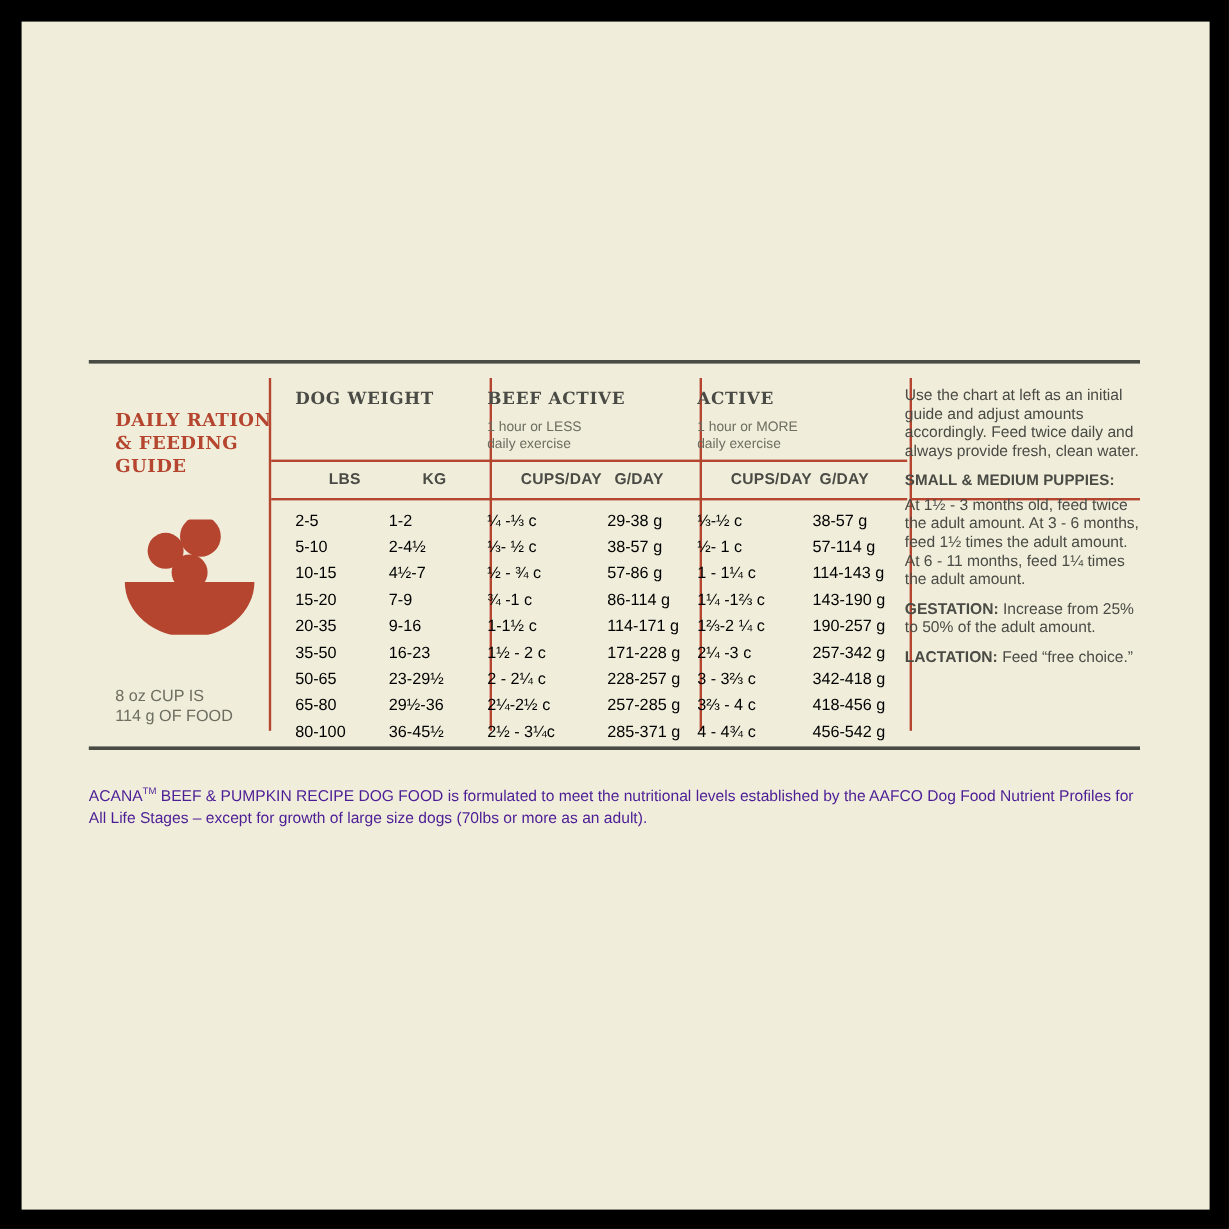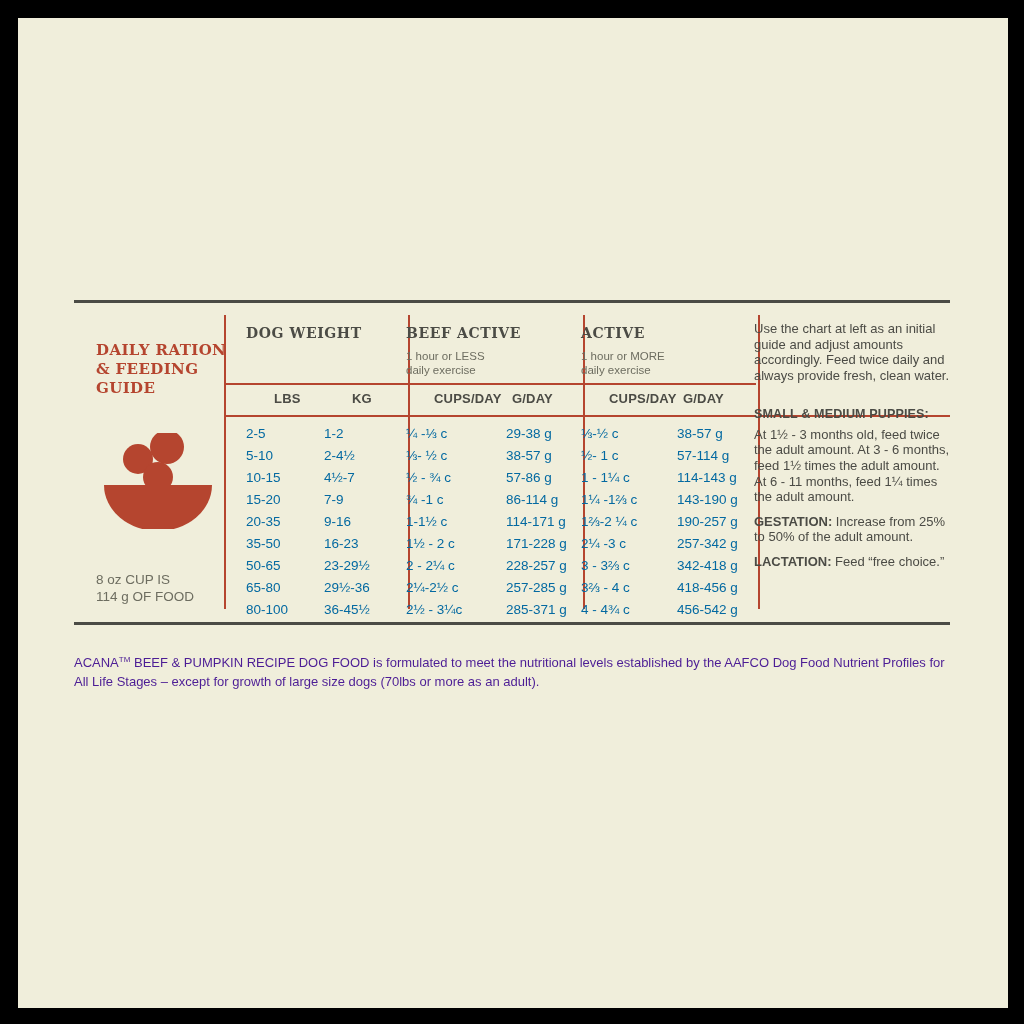--- a/index.html
+++ b/index.html
@@ -96,42 +96,42 @@
     white-space:nowrap;
     padding-left:28px;
   }
   .sub-head.b{left:100px;}
   .sub-head.c{left:96px;}
 
   
   .rows{
     position:absolute;top:120px;left:22px;
     font-size:13.5px;
-    color:#0369a1;
+    color:#000000;
   }
   .rows .r{height:22px;line-height:22px;white-space:nowrap;}
   .rows .r span.a{display:inline-block;width:78px;}
   .rows .r span.b{display:inline-block;}
   .rows.lessw .r span.a{width:100px;}
   .rows.activew .r span.a{width:96px;}
 
   
   .notes{
     position:absolute;left:20px;top:18px;width:200px;
     color:#4b4b45;
   }
   .notes h4{
     margin:0 0 4px 0;font-size:12.6px;line-height:15.5px;
     font-weight:bold;letter-spacing:.1px;
   }
   .notes p{
     margin:0 0 9px 0;font-size:13px;line-height:15.6px;
   }
   .notes p b{font-weight:bold;margin-top:16px;}
-  .notes .gap{margin-top:24px;}
+  .notes .gap{margin-top:10px;}
 
   
   .footer{
     position:absolute;left:56px;top:633px;width:876px;
     font-size:13px;line-height:18.5px;color:#4c1d95;
   }
   .footer sup{font-size:8px;vertical-align:super;}
 </style>
 </head>
 <body>

